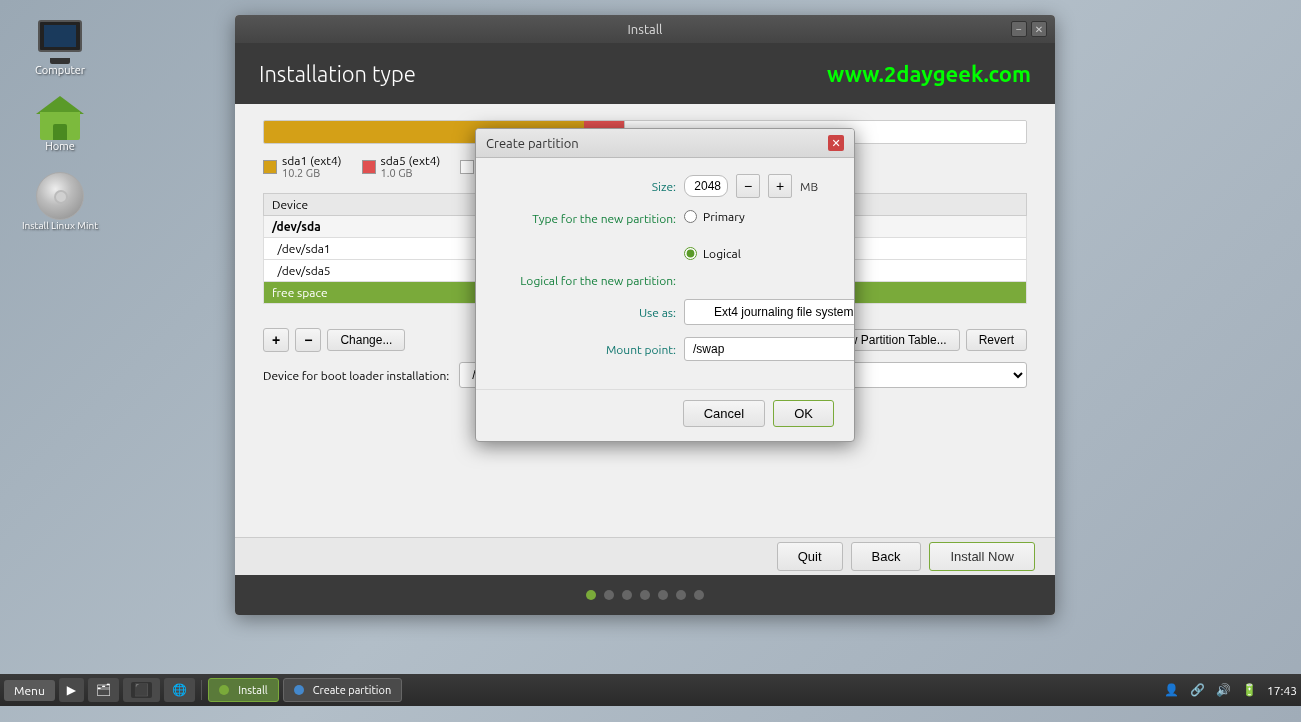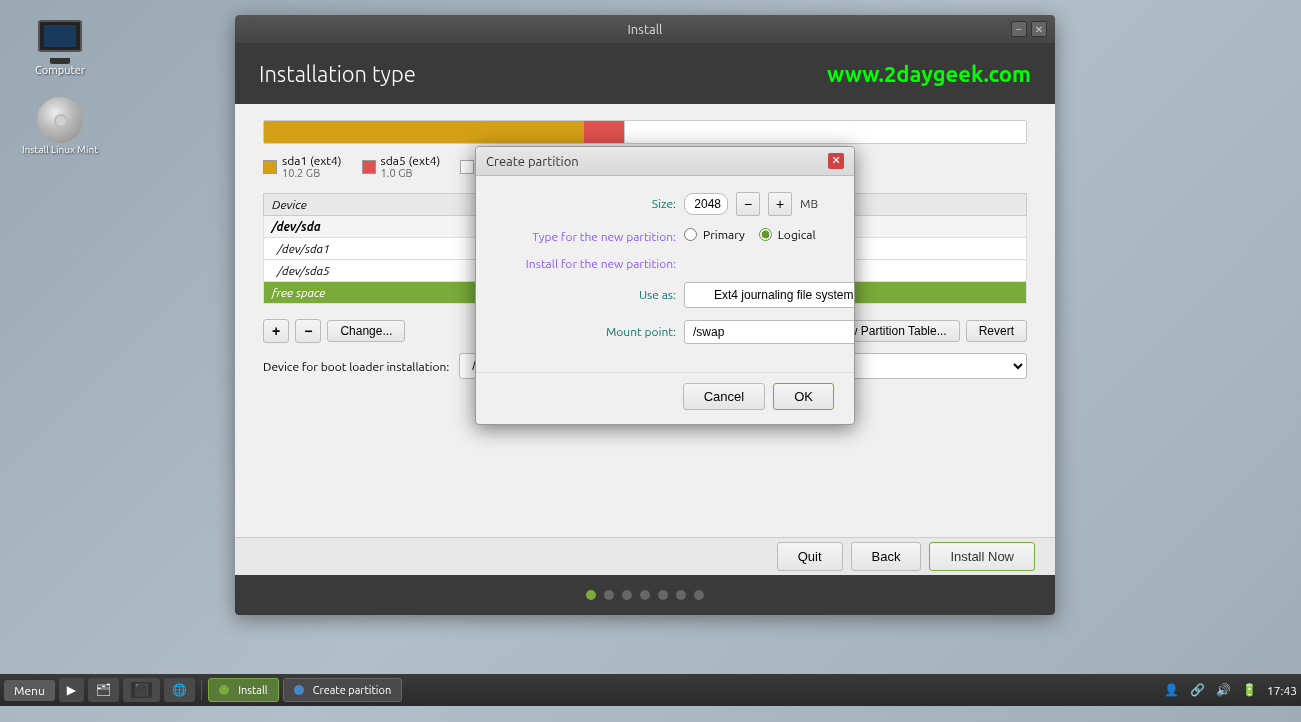--- a/index.html
+++ b/index.html
@@ -166,22 +166,21 @@
     .legend-sub {
       font-size: 11px;
       color: #666;
       display: block;
     }
 
     
     .partition-table {
       width: 100%;
       border-collapse: collapse;
-      margin-bottom: 15px;
-      font-style: italic;
+      margin-bottom: 24px;
     }
     .partition-table th {
       background: #e8e8e8;
       border: 1px solid #ccc;
       padding: 4px 8px;
       text-align: left;
       font-weight: normal;
       font-size: 12px;
     }
     .partition-table td {
@@ -320,21 +319,21 @@
       gap: 8px;
     }
     .dialog-label {
       font-size: 12px;
       color: #0f766e;
       min-width: 180px;
       text-align: right;
     }
     .dialog-label-top {
       font-size: 12px;
-      color: #8b5cf6;
+      color: #15803d;
       min-width: 180px;
       text-align: right;
       align-self: flex-start;
       padding-top: 2px;
     }
     .size-input {
       width: 44px;
       padding: 3px 6px;
       border: 1px solid #bbb;
       border-radius: 9px;
@@ -352,22 +351,22 @@
       display: flex;
       align-items: center;
       justify-content: center;
     }
     .size-unit {
       font-size: 12px;
       color: #333;
     }
     .radio-group {
       display: flex;
-      flex-direction: row;
-      gap: 14px;
+      flex-direction: column;
+      gap: 24px;
     }
     .radio-item {
       display: flex;
       align-items: center;
       gap: 6px;
       font-size: 12px;
     }
     .radio-input {
       accent-color: #5a9a28;
     }
@@ -521,20 +520,28 @@
     <div class="desktop-icon">
       <div style="width:48px;height:44px;position:relative;">
         <div style="width:44px;height:32px;background:#222;border-radius:3px;border:2px solid #555;position:absolute;top:0;left:2px;">
           <div style="width:32px;height:22px;background:#1a3a5c;margin:3px auto;"></div>
         </div>
         <div style="width:20px;height:6px;background:#333;position:absolute;bottom:0;left:14px;border-radius:0 0 2px 2px;"></div>
       </div>
       <span class="icon-label">Computer</span>
     </div>
 
+    <div class="desktop-icon">
+      <div style="width:48px;height:44px;position:relative;">
+        <div style="width:0;height:0;border-left:24px solid transparent;border-right:24px solid transparent;border-bottom:18px solid #5a9a28;position:absolute;top:0;left:0;"></div>
+        <div style="width:40px;height:28px;background:#7cba3d;position:absolute;bottom:0;left:4px;border-radius:0 0 2px 2px;"></div>
+        <div style="width:14px;height:16px;background:#4a8a20;position:absolute;bottom:0;left:17px;border-radius:2px 2px 0 0;"></div>
+      </div>
+      <span class="icon-label">Home</span>
+    </div>
 
     <div class="desktop-icon">
       <div style="width:48px;height:48px;background:radial-gradient(circle at 40% 35%, #eee 0%, #bbb 40%, #888 100%);border-radius:50%;position:relative;border:1px solid #aaa;">
         <div style="width:14px;height:14px;background:#d0d0d0;border-radius:50%;position:absolute;top:17px;left:17px;border:2px solid #bbb;"></div>
       </div>
       <span class="icon-label" style="font-size:10px;">Install Linux Mint</span>
     </div>
   </div>
 
   <div class="installer-window">
@@ -672,21 +679,21 @@
                 <span>Primary</span>
               </label>
               <label class="radio-item">
                 <input type="radio" name="partition_type" class="radio-input" checked="" style="">
                 <span>Logical</span>
               </label>
             </div>
           </div>
 
           <div class="dialog-row" style="align-items:flex-start;">
-            <span class="dialog-label-top">Install for the new partition:</span>
+            <span class="dialog-label-top">Logical for the new partition:</span>
           </div>
 
           <div class="dialog-row">
             <span class="dialog-label">Use as:</span>
             <select class="use-as-select">
               <option>Ext4 journaling file system</option>
             </select>
           </div>
 
           <div class="dialog-row">

